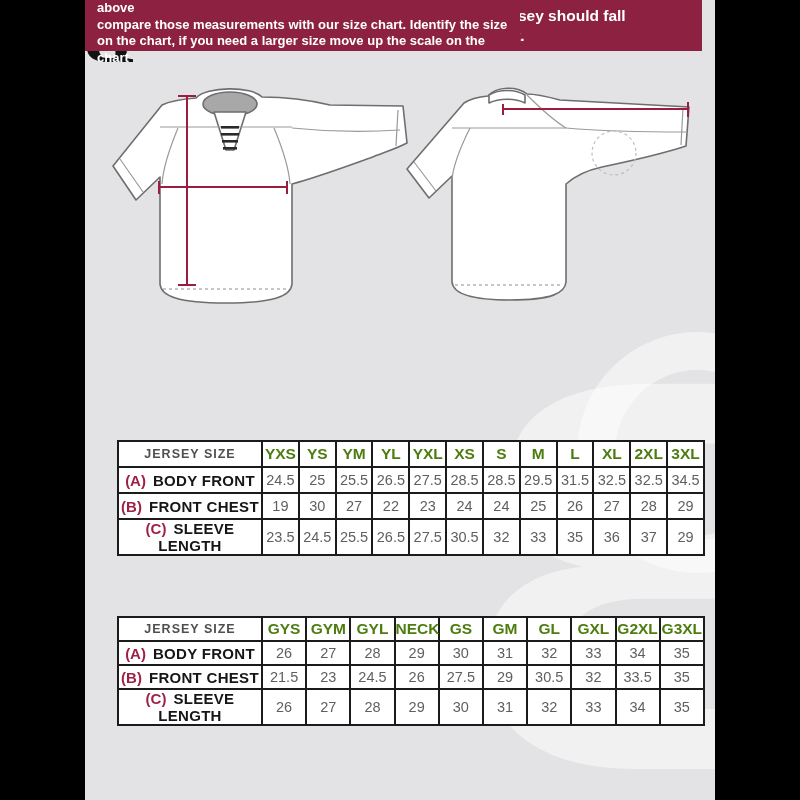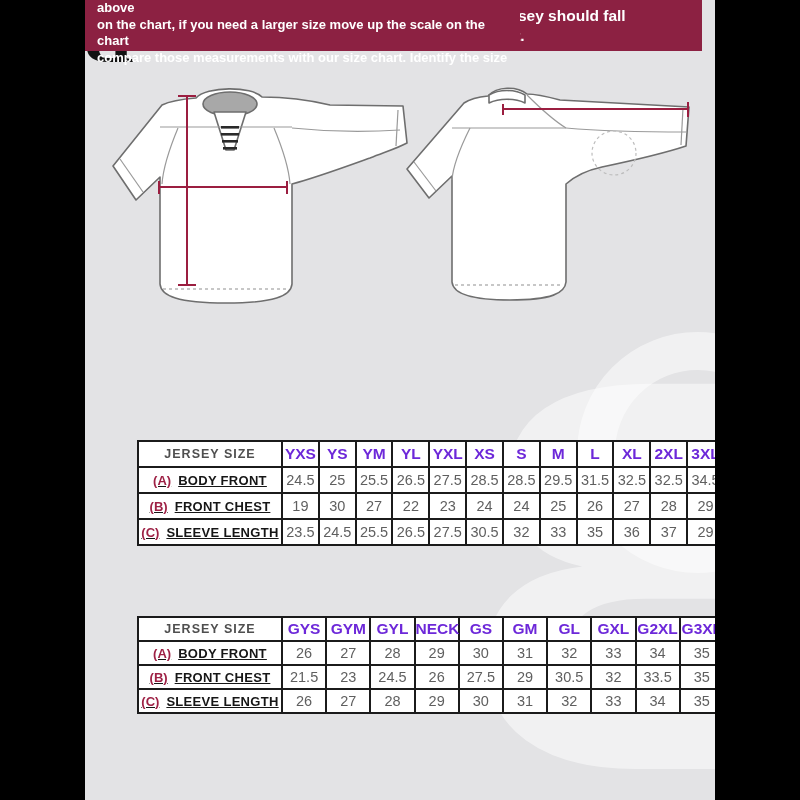--- a/index.html
+++ b/index.html
@@ -51,32 +51,32 @@
   .pill span{font-size:22px;font-weight:bold;letter-spacing:1px;transform:scaleX(0.93);
     white-space:nowrap;}
   .pill-player{left:155px;top:384px;width:316px;height:35px;}
   .pill-goalie{left:155px;top:562px;width:316px;height:35px;}
   .unit{left:0;width:630px;text-align:center;font-size:14.5px;font-weight:bold;font-style:italic;
     color:#1c1c1c;}
   .unit-player{top:421px;}
   .unit-goalie{top:597px;}
 
   
-  table.size-table{position:absolute;left:52px;width:588px;border-collapse:collapse;
+  table.size-table{position:absolute;left:32px;width:588px;border-collapse:collapse;
     table-layout:fixed;z-index:1;}
   table.player{top:440px;}
   table.goalie{top:616px;}
   .size-table th,.size-table td{border:2px solid #1b1b1b;background:#fff;text-align:center;
     vertical-align:middle;padding:0;}
   table.player th,table.player td{height:24px;}
   table.goalie th,table.goalie td{height:22px;}
-  .size-table th{font-size:15.5px;font-weight:bold;color:#6d28d9;}
+  .size-table th{font-size:15.5px;font-weight:bold;color:#4d7c0f;}
   .size-table th.label-col{width:142px;font-size:12.5px;letter-spacing:1px;color:#4f4f4f;}
   .size-table td{font-size:14.5px;color:#5f5f5f;}
-  .size-table td.label-col{font-size:13px;color:#161616;font-weight:bold;text-decoration:underline;}
+  .size-table td.label-col{font-size:15px;color:#161616;font-weight:bold;}
   .size-table td.label-col .mtag{color:var(--accent_text,#9e2145);margin-right:7px;}
   .size-table td.label-col .mlab{letter-spacing:0.3px;}
 
   
   .footer-black{left:6px;top:740px;width:172px;height:49px;background:#0b0b0b;display:flex;
     align-items:center;justify-content:center;}
   .logo-foot{font-family:"Liberation Serif",serif;font-weight:bold;font-size:30px;line-height:30px;
     color:#bdbdbd;transform:scaleX(-1);display:inline-block;}
   .brand-foot{color:#fff;font-size:11.5px;font-weight:bold;letter-spacing:5px;margin-left:9px;}
   .footer-maroon{left:178px;top:740px;width:435px;height:49px;background:var(--maroon,#8c2142);
@@ -317,18 +317,18 @@
           </tr>
         </tbody>
       </table>
 
     <div class="abs layer footer-black" style="inset:auto;">
       <span class="logo-foot">B</span>
       <span class="brand-foot">BREAKAWAY</span>
     </div>
     <div class="abs layer footer-maroon" style="inset:auto;">
       <div>Take the measurements from last seasons jersey as instructed above</div>
+      <div>compare those measurements  with our size chart. Identify the size</div>
       <div>on the chart, if you need a larger size move up the scale on the chart</div>
-      <div>compare those measurements  with our size chart. Identify the size</div>
     </div>
 
   </div>
 </div>
 
 </body></html>

